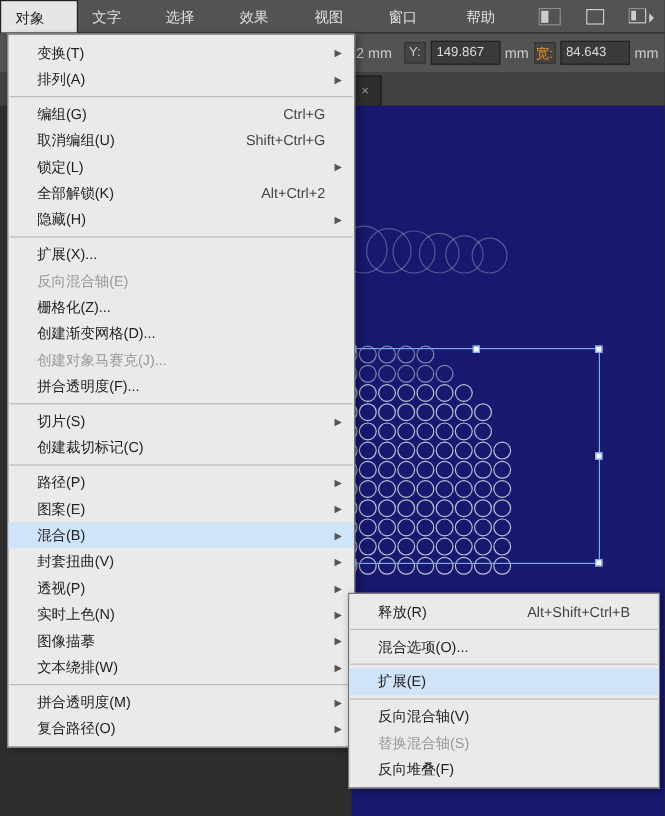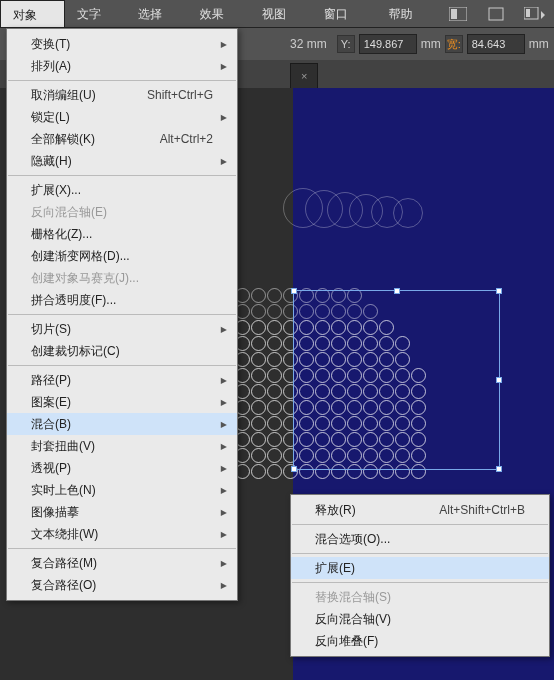--- a/index.html
+++ b/index.html
@@ -14,21 +14,21 @@
 .toolbar-label.orange{color:#f7931e}
 .toolbar-input{width:58px;height:20px;background:#3a3a3a;border:1px solid #222;color:#ddd;padding:0 4px;font-size:11px}
 .tab-bar{background:#424242;height:28px;position:relative;display:flex;align-items:center;padding-left:290px}
 .tab{background:#2e2e2e;border:1px solid #1a1a1a;border-bottom:none;height:25px;margin-top:3px;padding:0 10px;display:flex;align-items:center;color:#ddd;gap:6px}
 .tab-x{color:#999;font-size:11px}
 .canvas{position:absolute;left:293px;top:88px;right:0;bottom:0;background:#17186e}
 .selection{position:absolute;top:202px;left:0;right:54px;height:180px;border:1px solid #78a9e8}
 .corner{width:6px;height:6px;background:#fff;border:1px solid #78a9e8;position:absolute}
 .circles{position:absolute;left:0;top:120px}
 .circle{position:absolute;border:1px solid rgba(255,255,255,.8);border-radius:50%}
-.dropdown{position:absolute;left:6px;top:28px;width:232px;background:#eaeaea;border:1px solid #777;box-shadow:2px 2px 6px rgba(0,0,0,.4);padding:4px 0}
+.dropdown{position:absolute;left:6px;top:28px;width:290px;background:#eaeaea;border:1px solid #777;box-shadow:2px 2px 6px rgba(0,0,0,.4);padding:4px 0}
 .submenu{position:absolute;left:290px;top:494px;width:260px;background:#eaeaea;border:1px solid #777;box-shadow:2px 2px 6px rgba(0,0,0,.4);padding:4px 0}
 .dd-item{height:22px;display:flex;align-items:center;padding:0 24px;color:#222;position:relative}
 .dd-item.disabled{color:#999}
 .dd-item.highlight{background:#cfe3f9}
 .dd-item.haschild::after{content:"▶";position:absolute;right:10px;font-size:8px;color:#555}
 .dd-item .shortcut{position:absolute;right:24px;color:#444}
 .dd-item.disabled .shortcut{color:#999}
 .dd-sep{height:1px;background:#bbb;margin:3px 1px}
 </style>
 </head>
@@ -257,20 +257,24 @@
 
 <div class="dropdown">
   <div class="dd-item haschild">
       <span>变换(T)</span>
     </div>
   <div class="dd-item haschild">
       <span>排列(A)</span>
     </div>
   <div class="dd-sep"></div>
   <div class="dd-item">
+      <span>编组(G)</span>
+      <span class="shortcut">Ctrl+G</span>
+    </div>
+  <div class="dd-item">
       <span>取消编组(U)</span>
       <span class="shortcut">Shift+Ctrl+G</span>
     </div>
   <div class="dd-item haschild">
       <span>锁定(L)</span>
     </div>
   <div class="dd-item">
       <span>全部解锁(K)</span>
       <span class="shortcut">Alt+Ctrl+2</span>
     </div>
@@ -323,43 +327,43 @@
       <span>实时上色(N)</span>
     </div>
   <div class="dd-item haschild">
       <span>图像描摹</span>
     </div>
   <div class="dd-item haschild">
       <span>文本绕排(W)</span>
     </div>
   <div class="dd-sep"></div>
   <div class="dd-item haschild">
-      <span>复合路径(M)</span>
+      <span>拼合透明度(M)</span>
     </div>
   <div class="dd-item haschild">
       <span>复合路径(O)</span>
     </div>
 </div>
 
 <div class="submenu">
   <div class="dd-item">
       <span>释放(R)</span>
       <span class="shortcut">Alt+Shift+Ctrl+B</span>
     </div>
   <div class="dd-sep"></div>
   <div class="dd-item">
       <span>混合选项(O)...</span>
     </div>
   <div class="dd-sep"></div>
   <div class="dd-item highlight">
       <span>扩展(E)</span>
     </div>
   <div class="dd-sep"></div>
+  <div class="dd-item">
+      <span>反向混合轴(V)</span>
+    </div>
   <div class="dd-item disabled">
       <span>替换混合轴(S)</span>
     </div>
   <div class="dd-item">
-      <span>反向混合轴(V)</span>
-    </div>
-  <div class="dd-item">
       <span>反向堆叠(F)</span>
     </div>
 </div>
 
 </body></html>

